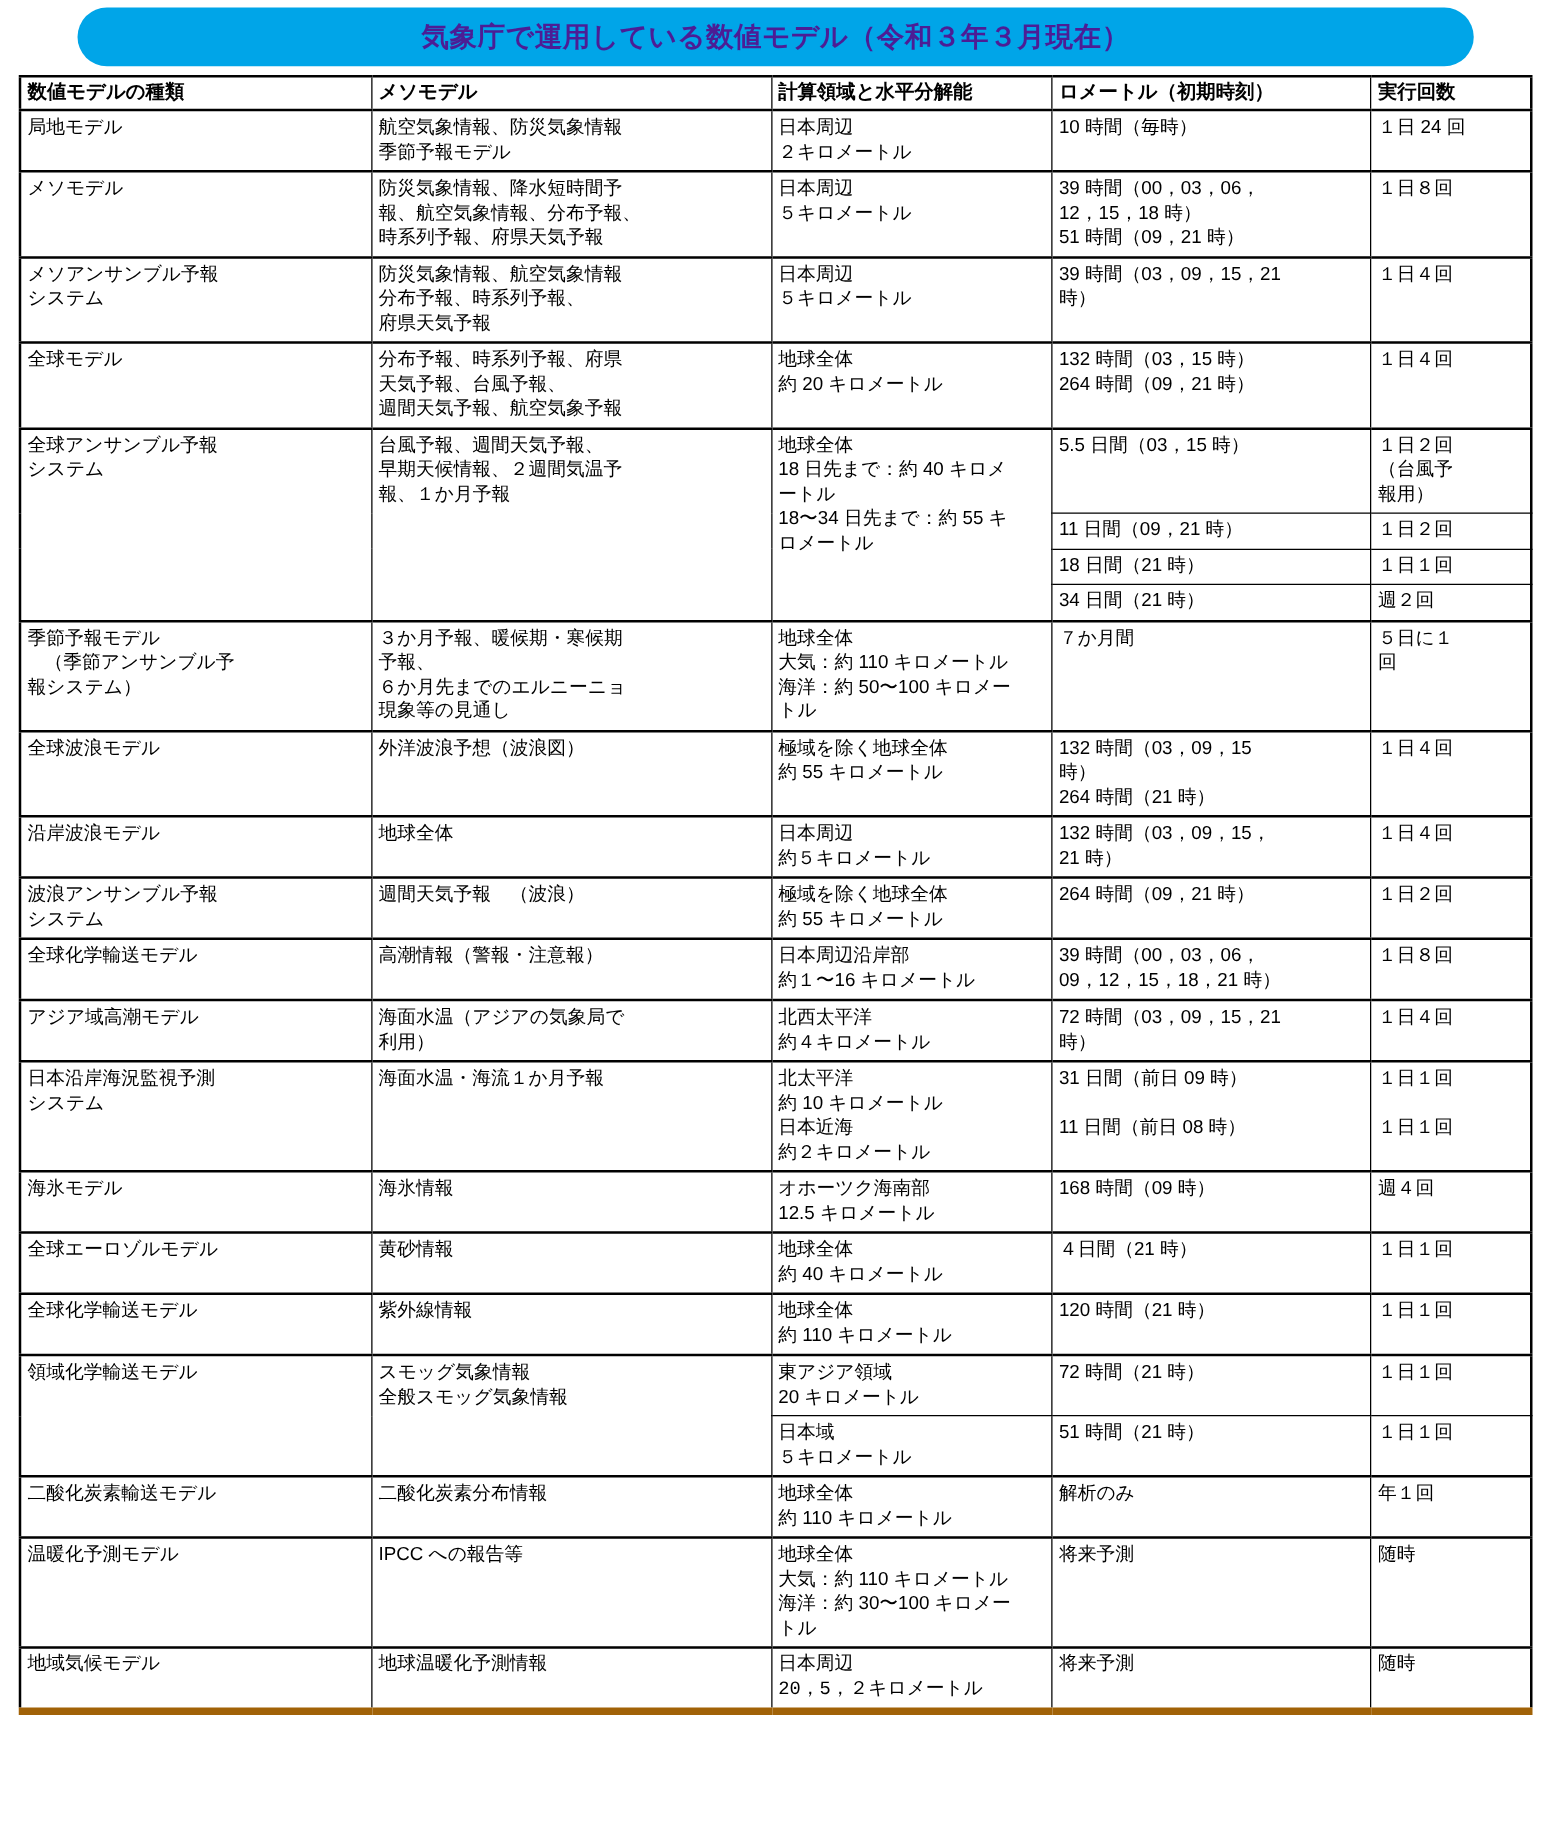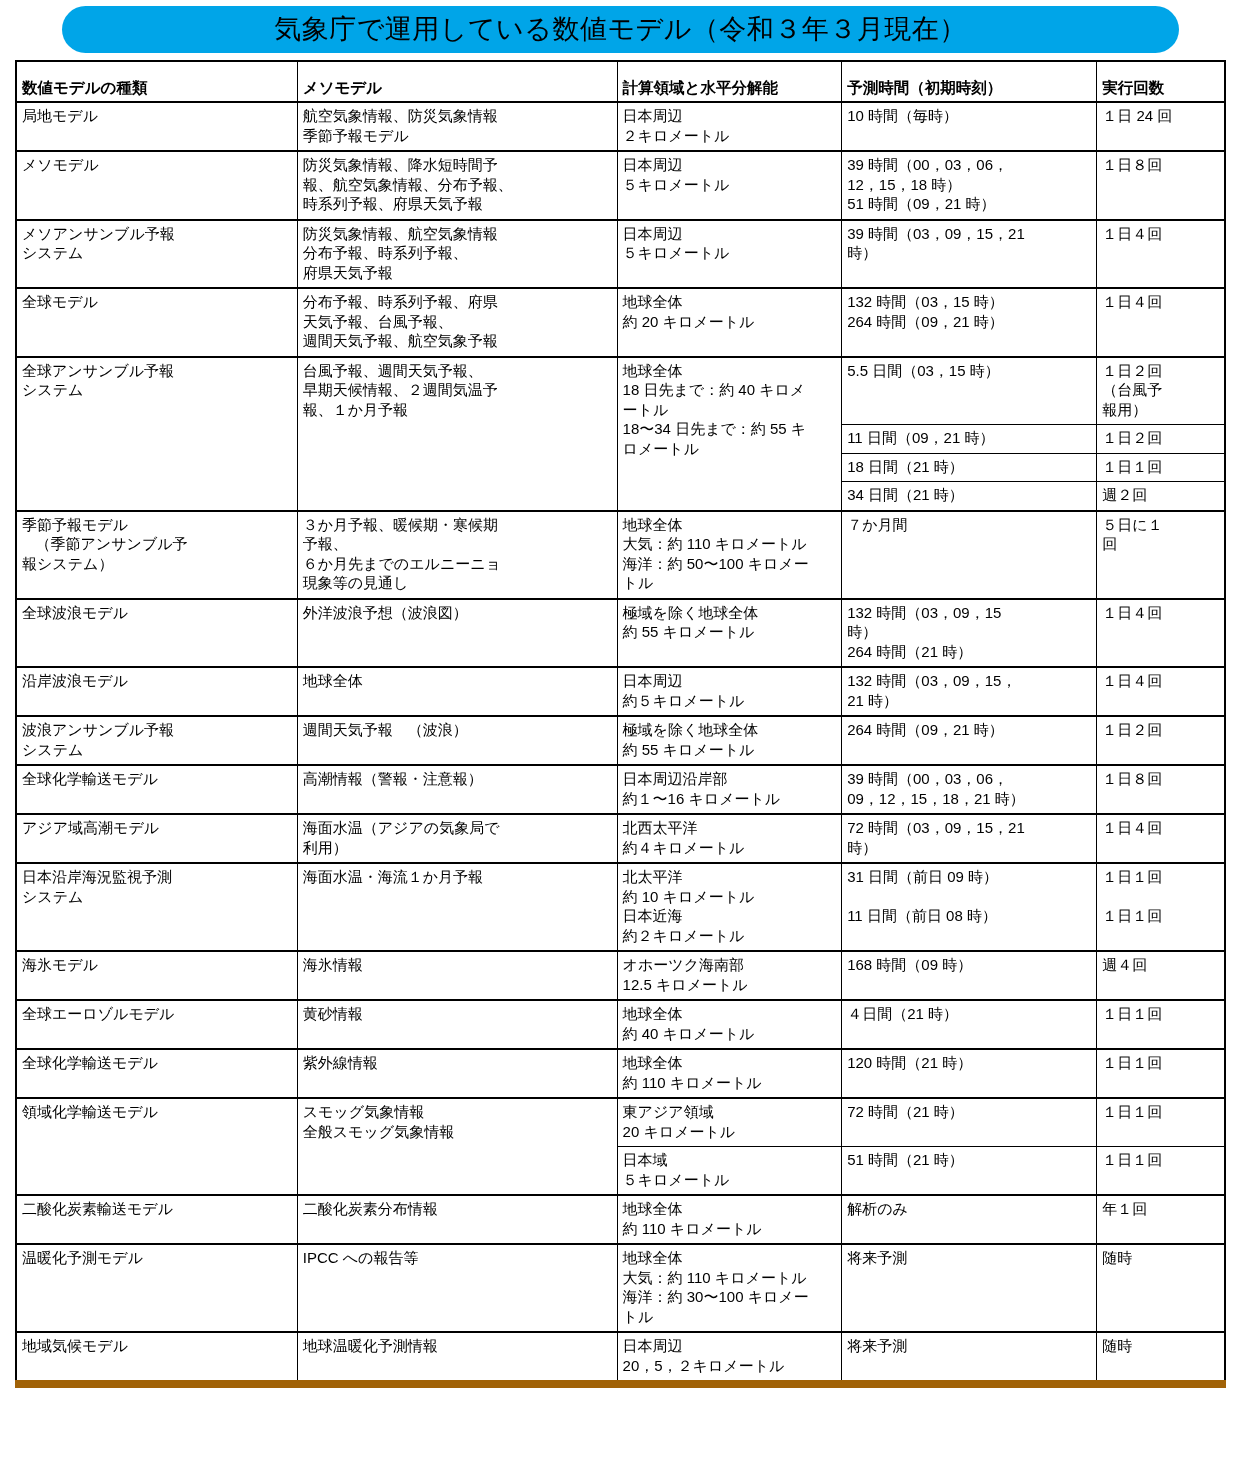--- a/index.html
+++ b/index.html
@@ -22,23 +22,23 @@
   }
   .title-banner {
     background: #00a5e8;
     border-radius: 26px;
     height: 47px;
     display: flex;
     align-items: center;
     justify-content: center;
   }
   .title-banner .title-text {
-    color: #000000;
-    font-size: 27px;
-    font-weight: normal;
+    color: #4c1d95;
+    font-size: 22px;
+    font-weight: bold;
     letter-spacing: 0.5px;
     line-height: 1;
     white-space: nowrap;
   }
 
   
   .table-wrap {
     padding: 0 15px;
     box-sizing: border-box;
   }
@@ -64,30 +64,31 @@
     word-break: break-all;
   }
   
   table.models {
     border: 2px solid #000000;
   }
   table.models thead th {
     font-weight: bold;
     border-bottom: 2px solid #000000;
     border-top: 2px solid #000000;
-    padding-top: 16px;
+    padding-top: 2px;
     padding-bottom: 3px;
     white-space: nowrap;
     font-size: 15.5px;
   }
   table.models tr.grp td {
     border-top: 2px solid #000000;
   }
   table.models tr.last td {
-    border-bottom: 8px solid #a16207;
+    border-bottom: 6px solid #a16207;
+    font-family: Liberation Mono, monospace;
   }
   td .line { display: block; }
   td .line.blank { height: 1.30em; }
   td .indent { display: block; padding-left: 1em; text-indent: -0.1em; }
 </style>
 </head>
 <body>
 
 <div class="title-wrap">
   <div class="title-banner">
@@ -102,21 +103,21 @@
         <col class="c2">
         <col class="c3">
         <col class="c4">
         <col class="c5">
     </colgroup>
     <thead>
       <tr>
         <th>数値モデルの種類</th>
         <th>メソモデル</th>
         <th>計算領域と水平分解能</th>
-        <th>予測時間（初期時刻）</th>
+        <th>ロメートル（初期時刻）</th>
         <th>実行回数</th>
       </tr>
     </thead>
     <tbody id="tbody">
         <tr class="grp">
           <td>
             <span class="line">局地モデル</span>
           </td>
           <td>
             <span class="line">航空気象情報、防災気象情報</span>

